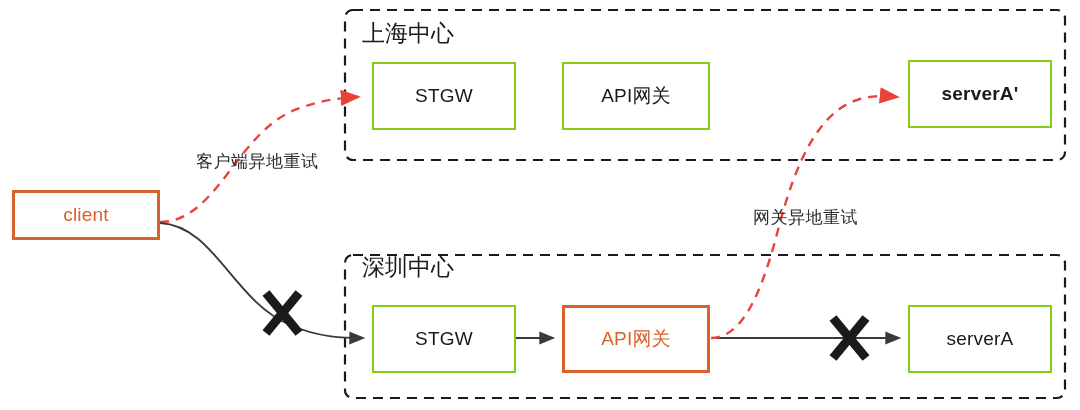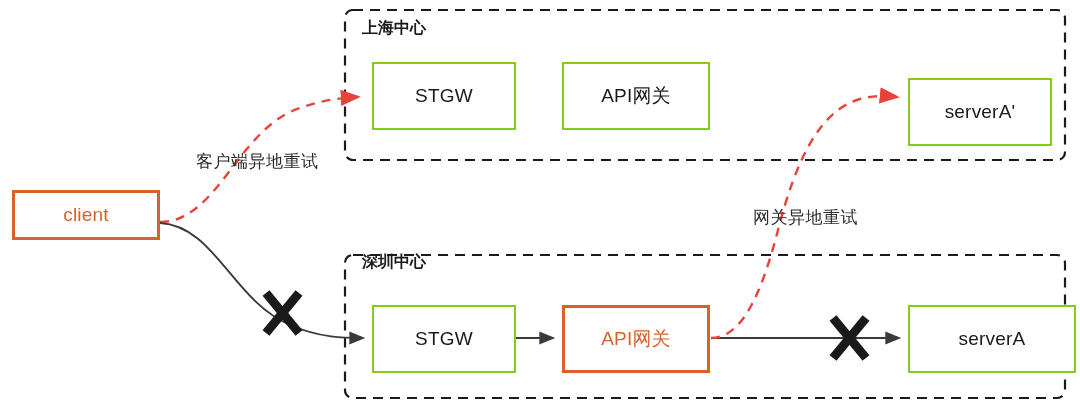--- a/index.html
+++ b/index.html
@@ -38,25 +38,24 @@
   .node.plain {
     border: 2px solid #84cc16;
     color: #1a1a1a;
   }
   .node.accent {
     border: 3px solid #d8622a;
     color: #d8622a;
   }
   .zone-title {
     position: absolute;
-    font-size: 16px;
+    font-size: 23px;
     color: #1a1a1a;
     z-index: 3;
     white-space: nowrap;
-    font-weight: bold;
   }
   .edge-label {
     position: absolute;
     font-size: 17px;
     color: #2b2b2b;
     z-index: 4;
     white-space: nowrap;
     letter-spacing: 0.5px;
   }
 </style>
@@ -102,25 +101,25 @@
 
   <div class="zone-title" style="left:362px; top:18px;">上海中心</div>
   <div class="zone-title" style="left:362px; top:252px;">深圳中心</div>
 
   <div class="node accent" style="left:12px; top:190px; width:148px; height:50px;">client</div>
 
   <div class="node plain" style="left:372px; top:62px; width:144px; height:68px;">STGW</div>
 
   <div class="node plain" style="left:562px; top:62px; width:148px; height:68px;">API网关</div>
 
-  <div class="node plain" style="left:908px; top:78px; width:144px; height:68px;">serverA'</div>
+  <div class="node plain" style="left:908px; top:60px; width:144px; height:68px;font-weight:bold;">serverA'</div>
 
   <div class="node plain" style="left:372px; top:305px; width:144px; height:68px;">STGW</div>
 
   <div class="node accent" style="left:562px; top:305px; width:148px; height:68px;">API网关</div>
 
-  <div class="node plain" style="left:908px; top:305px; width:168px; height:68px;">serverA</div>
+  <div class="node plain" style="left:908px; top:305px; width:144px; height:68px;">serverA</div>
 
   <div class="edge-label" style="left:196px; top:150px;">客户端异地重试</div>
 
   <div class="edge-label" style="left:753px; top:206px;">网关异地重试</div>
 
 </div>
 
 </body></html>

